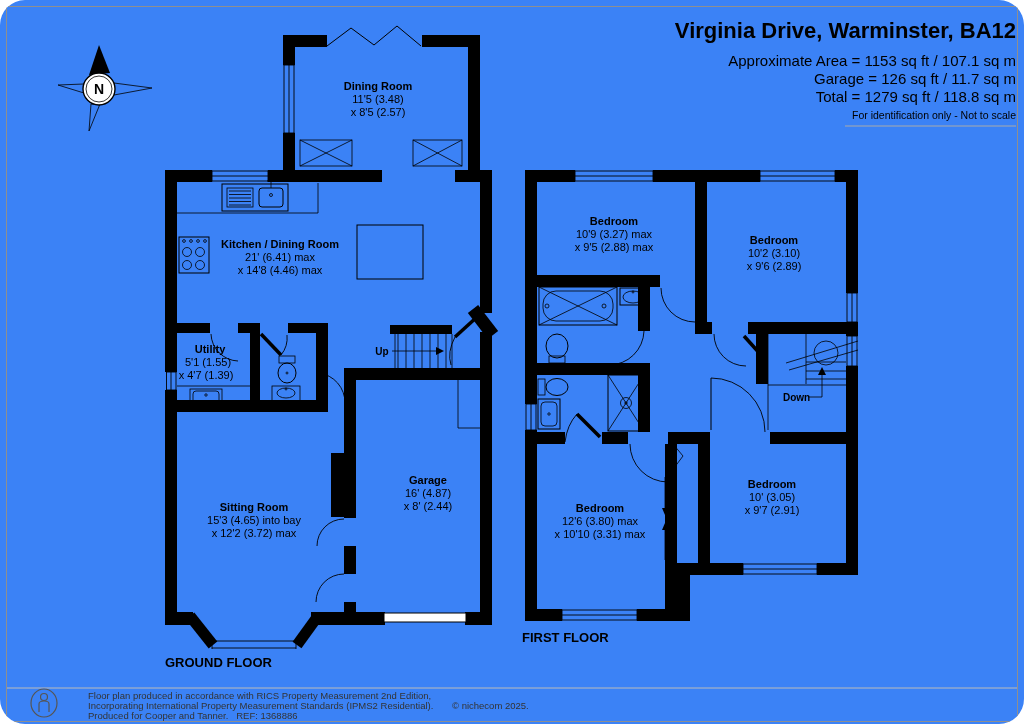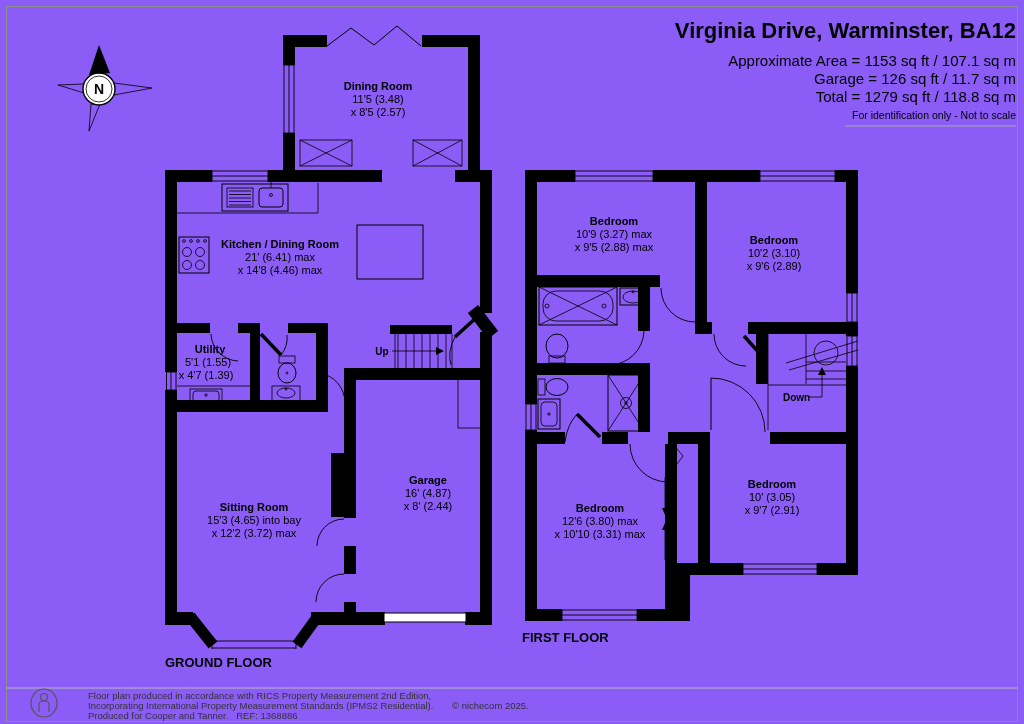--- a/index.html
+++ b/index.html
@@ -1,17 +1,17 @@
 <!DOCTYPE html>
 <html><head>
 <meta charset="utf-8">
 <style>
   html,body{margin:0;padding:0;background:#ffffff;}
-  .stage{position:relative;width:1024px;height:724px;background:#8b5cf6;overflow:hidden;
-         font-family:"Liberation Sans",sans-serif;}
+  .stage{position:relative;width:1024px;height:724px;background:#3b82f6;overflow:hidden;
+         font-family:"Liberation Sans",sans-serif;border-radius:25px;}
   svg{position:absolute;left:0;top:0;}
   svg text{font-family:"Liberation Sans",sans-serif;fill:#000;}
   .w{fill:#000;stroke:none;}
   .f{fill:none;stroke:#000;stroke-width:1;}
   .f7{fill:none;stroke:#000;stroke-width:.8;}
   .wl{fill:none;stroke:#000;stroke-width:.9;}
   .d{fill:none;stroke:#000;stroke-width:.9;}
   .lf{fill:none;stroke:#000;stroke-width:3.5;}
   .rname{font-size:11px;font-weight:bold;text-anchor:middle;}
   .rdim{font-size:11px;text-anchor:middle;}

